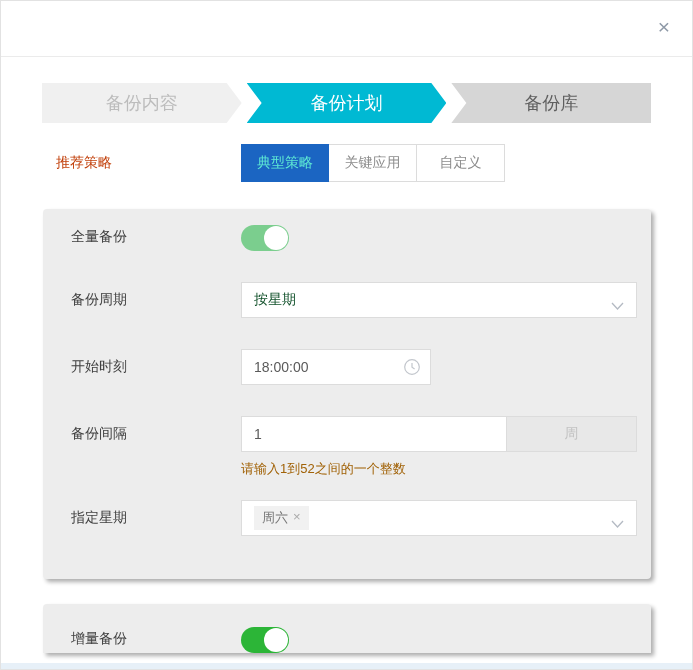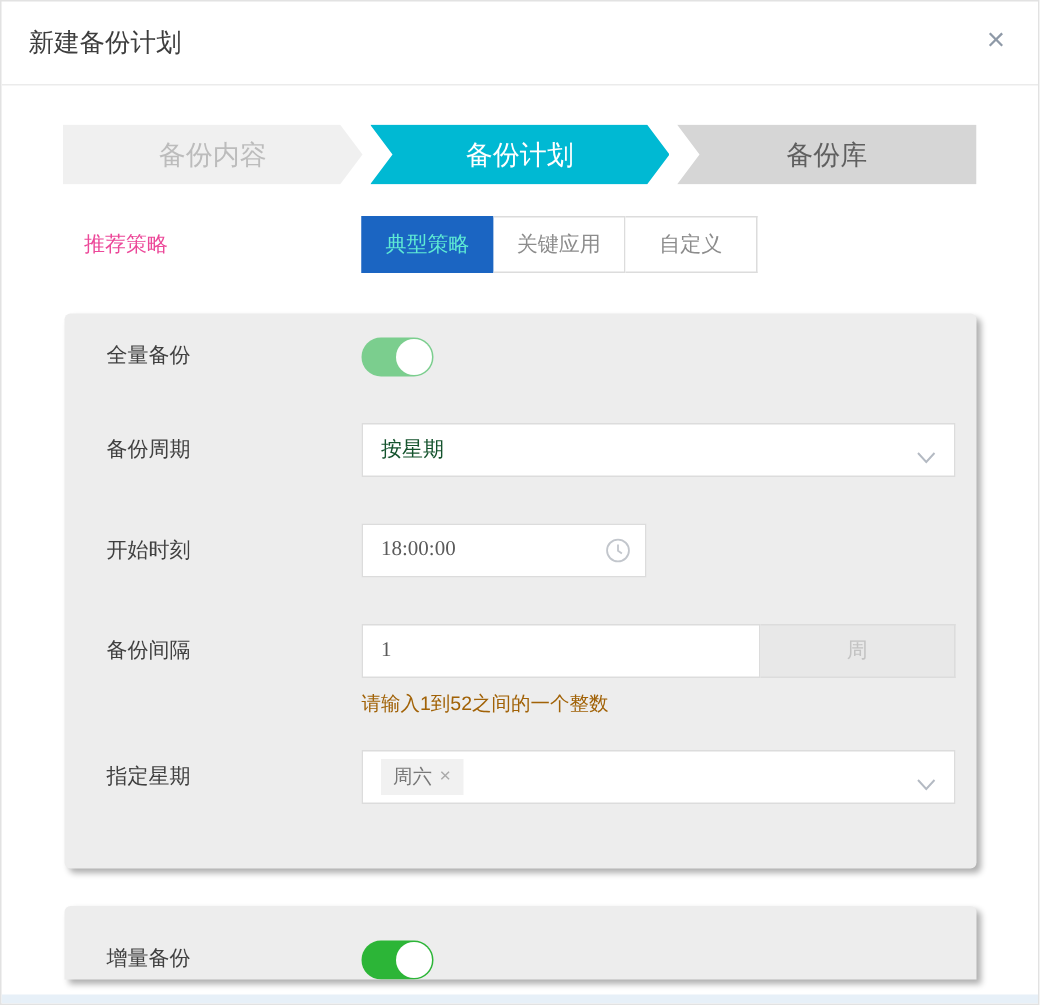--- a/index.html
+++ b/index.html
@@ -21,21 +21,21 @@
   .step {
     flex:1; display:flex; align-items:center; justify-content:center;
     font-size:18px; height:40px; position:relative;
   }
   .step.first  { clip-path:polygon(0 0, calc(100% - 15px) 0, 100% 50%, calc(100% - 15px) 100%, 0 100%); background:#f0f0f0; color:#bcbcbc; }
   .step.active { clip-path:polygon(0 0, calc(100% - 15px) 0, 100% 50%, calc(100% - 15px) 100%, 0 100%, 15px 50%); background:#00b9d3; color:#ffffff; }
   .step.mid    { clip-path:polygon(0 0, calc(100% - 15px) 0, 100% 50%, calc(100% - 15px) 100%, 0 100%, 15px 50%); background:#d6d6d6; color:#6e6e6e; }
   .step.last   { clip-path:polygon(0 0, 100% 0, 100% 100%, 0 100%, 15px 50%); background:#d6d6d6; color:#5f5f5f; }
   
   .strategy-row { display:flex; align-items:center; margin:21px 0 0 0; }
-  .strategy-label { width:240px; padding-left:55px; font-size:14px; color:#ec4899; }
+  .strategy-label { width:240px; padding-left:55px; font-size:14px; color:#c2410c; }
   .seg-group { display:flex; }
   .seg-btn {
     width:88px; height:38px; background:#ffffff; border:1px solid #dcdcdc; border-left-width:0;
     font-size:14px; color:#8c8c8c; cursor:pointer;
   }
   .seg-btn.selected { background:#1b65c2; border:1px solid #1b65c2; color:#5eead4; }
   .seg-btn:first-child { border-left-width:1px; }
   
   .panel {
     margin:27px 42px 0 42px; width:608px; background:#ededed; border-radius:4px;
@@ -55,21 +55,21 @@
   
   .select-box {
     position:relative; height:36px; background:#ffffff; border:1px solid #dcdcdc;
     display:flex; align-items:center; padding:0 30px 0 12px; cursor:pointer;
   }
   .select-box .sel-text { font-size:14px; color:#14532d; }
   .chevron { position:absolute; right:12px; top:14px; }
   .text-input {
     height:36px; width:100%; background:#ffffff; border:1px solid #dcdcdc;
     font-size:14px; color:#5a5a5a; padding:0 12px; outline:none;
-    font-family:Liberation Serif, serif;
+    font-family:Liberation Sans, sans-serif;
   }
   .time-wrap { position:relative; width:190px; }
   .clock { position:absolute; right:10px; top:9px; }
   .interval-group { display:flex; width:100%; }
   .interval-group .text-input { width:266px; flex:none; }
   .unit-addon {
     flex:1; height:36px; background:#e8e8e8; border:1px solid #dcdcdc; border-left:none;
     display:flex; align-items:center; justify-content:center; font-size:14px; color:#c3c3c3;
   }
   .hint { margin-top:8px; font-size:13px; color:#a16207; }
@@ -80,21 +80,20 @@
   .tag .tag-close { color:#aaaaaa; font-size:13px; cursor:pointer; }
   
   .bottom-strip { position:absolute; left:0; right:0; bottom:0; height:6px; background:#e7f0f8; }
 </style>
 </head>
 <body>
 
 <div class="dialog">
 
   <div class="dlg-header">
-    <div class="dlg-title">新建备份计划</div>
     <button class="dlg-close">×</button>
   </div>
 
   <div class="steps">
     <div class="step first">
       <span>备份内容</span>
     </div>
     <div class="step active">
       <span>备份计划</span>
     </div>

